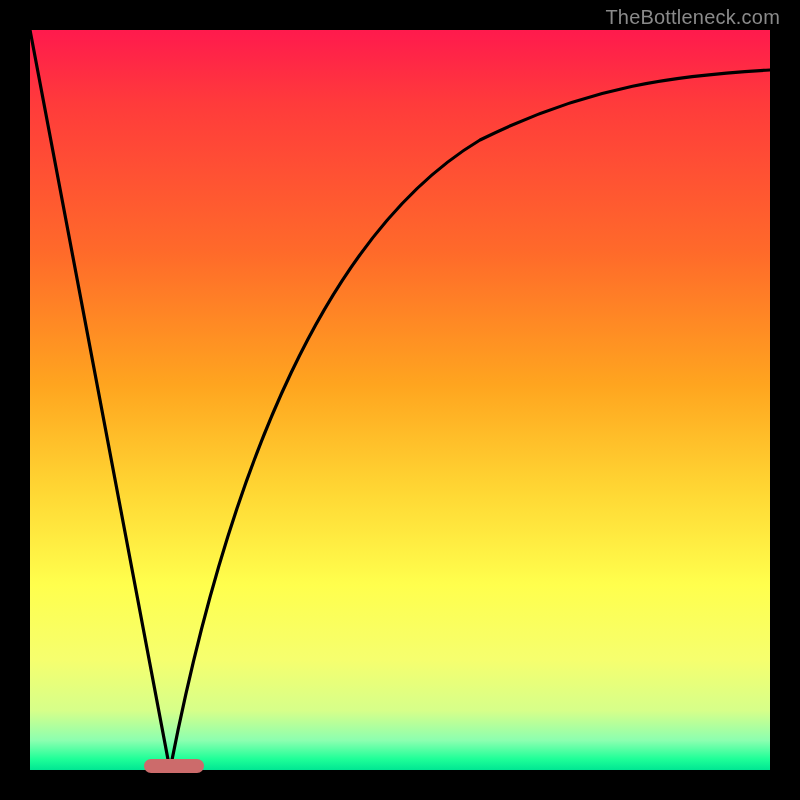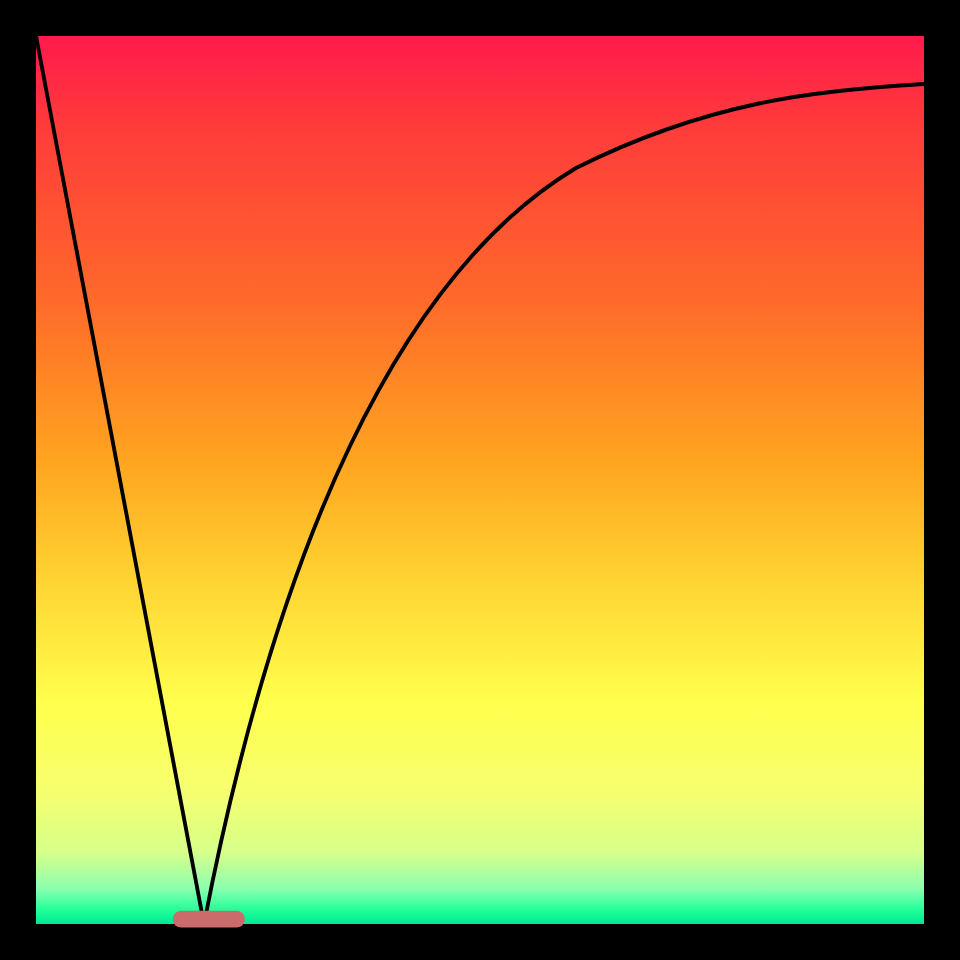--- a/index.html
+++ b/index.html
@@ -72,13 +72,14 @@
 
       <path d="M 0 0
                L 140 740
                C 200 430, 300 200, 450 110
                C 560 55, 650 45, 740 40" fill="none" stroke="#000" stroke-width="3.2" stroke-linejoin="round" stroke-linecap="round"></path>
     </svg>
 
     <div class="marker" style="left:114px; width:60px; bottom:-3px;"></div>
   </div>
 
+  <div class="watermark">TheBottleneck.com</div>
 </div>
 
 </body></html>

